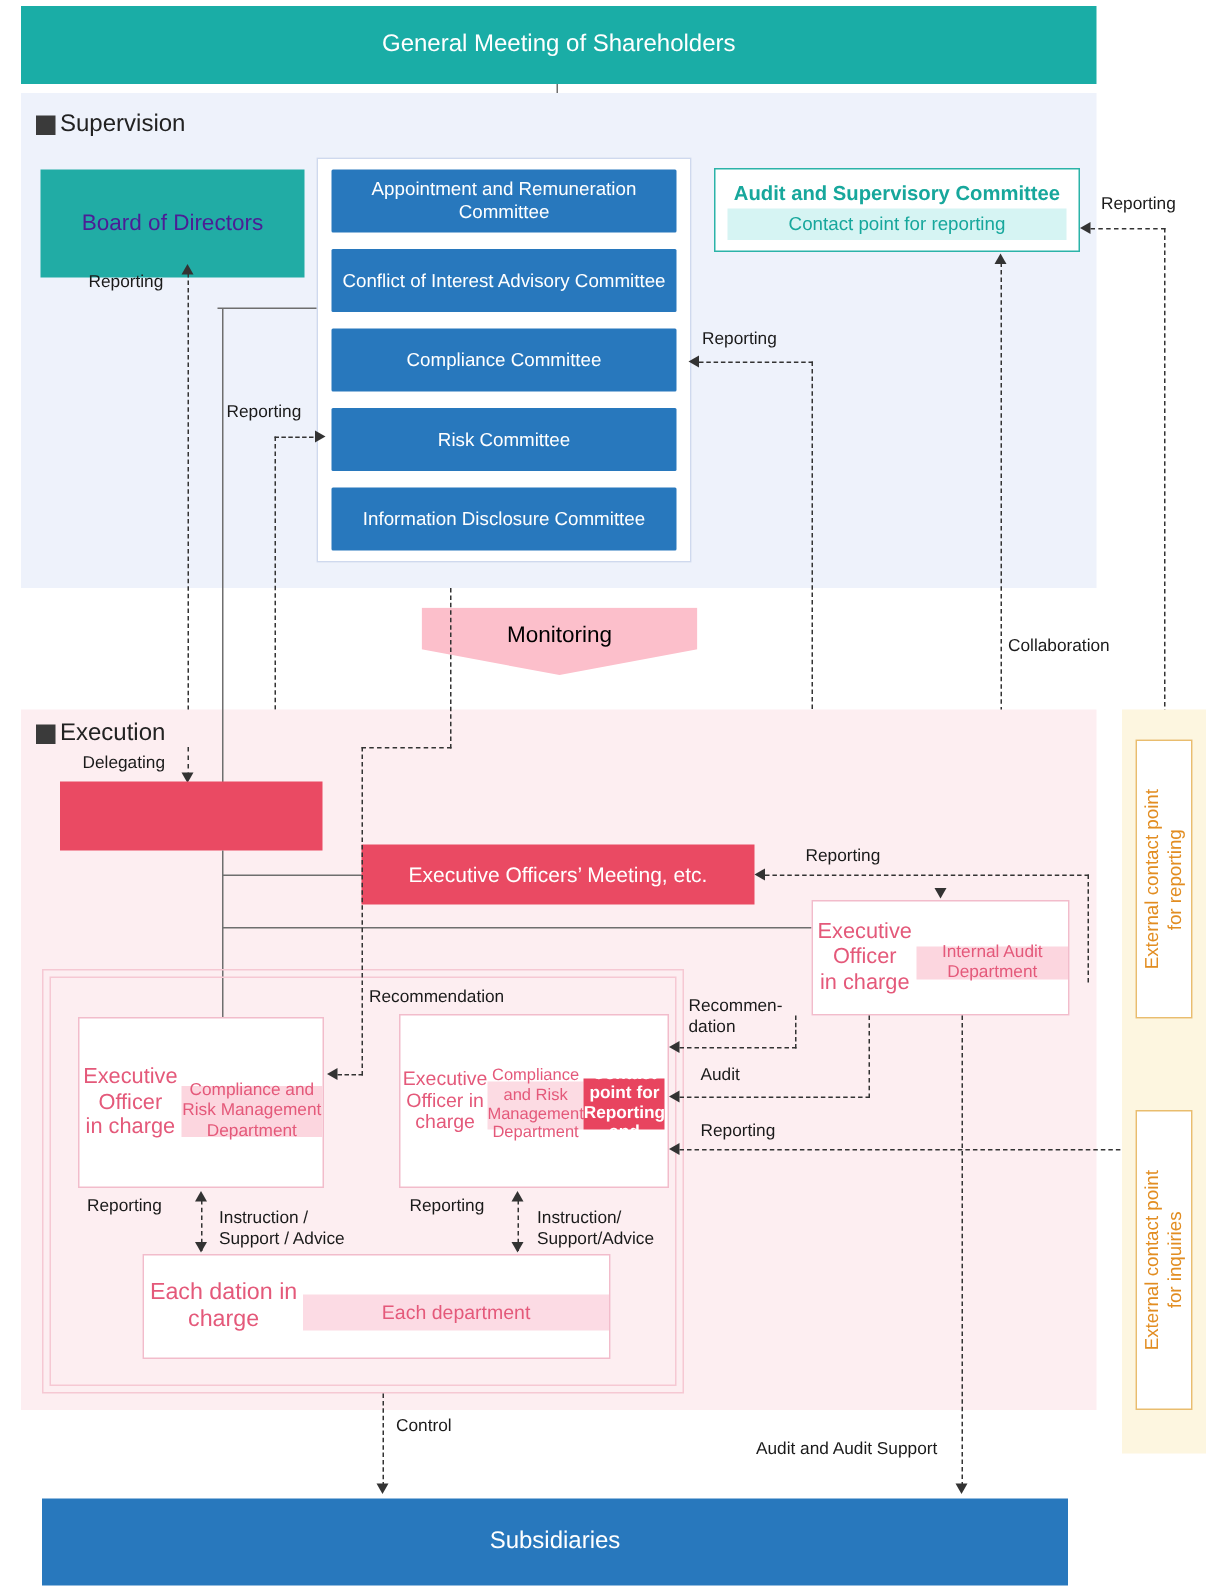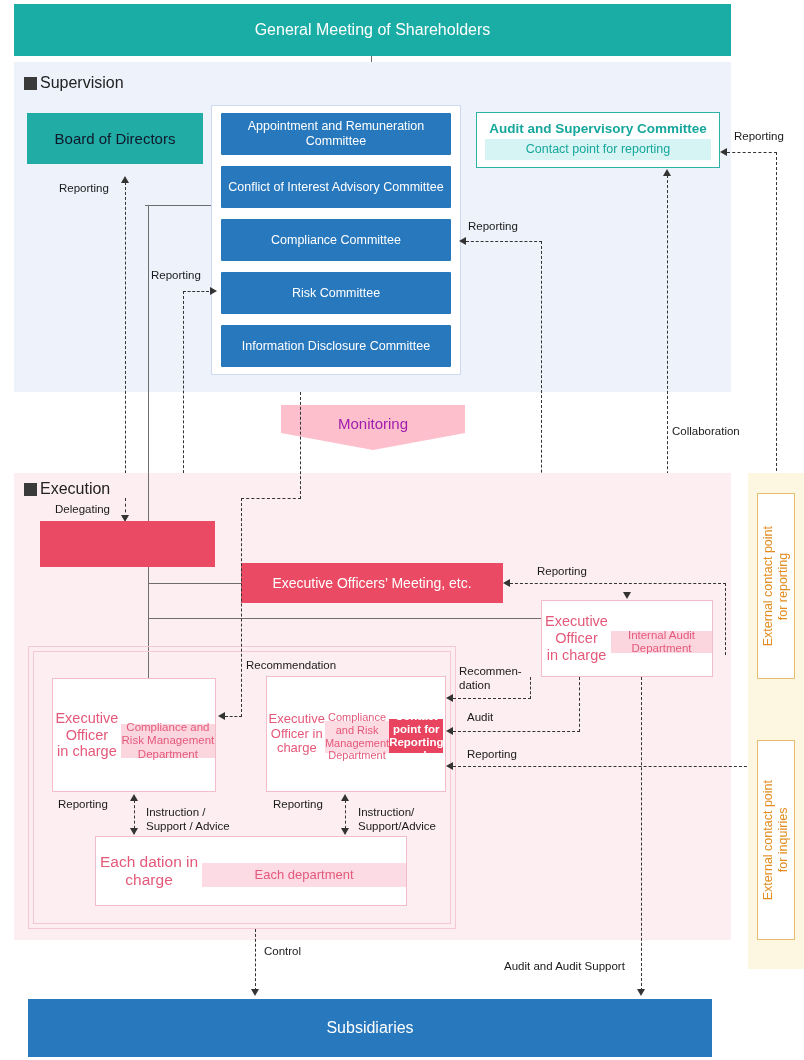--- a/index.html
+++ b/index.html
@@ -13,34 +13,34 @@
   .panel-execution{left:14px;top:473px;width:717px;height:467px;background:#fdeef1;}
   .panel-ext{left:748px;top:473px;width:56px;height:496px;background:#fdf6e0;}
 
   .section-tag{display:flex;align-items:center;gap:3px;font-size:16px;color:#222;}
   .section-tag .sq{width:13px;height:13px;background:#3a3a3a;display:inline-block;}
 
   
   .box{display:flex;align-items:center;justify-content:center;text-align:center;line-height:1.18;}
 
   .bx-shareholders{left:14px;top:4px;width:717px;height:52px;background:#1aada6;color:#fff;font-size:16px;}
-  .bx-board{left:27px;top:113px;width:176px;height:51px;background:#21aca5;color:#0f172a;font-size:15px;}
+  .bx-board{left:27px;top:113px;width:176px;height:72px;background:#21aca5;color:#4c1d95;font-size:15px;}
 
   .committee-wrap{left:211px;top:105px;width:250px;height:270px;background:#ffffff;border:1px solid #cfd9ee;
                   display:flex;flex-direction:column;justify-content:space-between;padding:7px 9px;}
   .bx-comm{background:#2878bd;color:#fff;font-size:12.5px;height:42px;border-radius:1px;}
 
   .bx-audsup{left:476px;top:112px;width:244px;height:56px;background:#ffffff;border:1.4px solid #2bb3a8;
              display:flex;flex-direction:column;align-items:center;justify-content:center;padding:6px 6px;}
   .audsup-t{font-size:13.5px;color:#17a79c;font-weight:bold;}
   .audsup-s{margin-top:3px;width:226px;height:21px;background:#d6f4f3;color:#17a79c;font-size:12.5px;
             display:flex;align-items:center;justify-content:center;}
 
   
-  .bx-monitor{left:281px;top:405px;width:184px;height:45px;background:#fcbfcb;color:#a21caf;font-size:15px;
+  .bx-monitor{left:281px;top:405px;width:184px;height:45px;background:#fcbfcb;color:#000000;font-size:15px;
               clip-path:polygon(0 0,100% 0,100% 62%,50% 100%,0 62%);
               display:flex;align-items:flex-start;justify-content:center;padding-top:10px;}
 
   .bx-president{left:40px;top:521px;width:175px;height:46px;background:#ea4a63;color:#fff;font-size:13.5px;}
   .bx-eom{left:241px;top:563px;width:262px;height:40px;background:#ea4a63;color:#fff;font-size:14px;}
 
   
   .exec-inner{left:28px;top:646px;width:428px;height:283px;background:transparent;border:1px solid #f6c8d3;}
   .exec-inner2{left:33px;top:651px;width:418px;height:273px;background:transparent;border:1px solid #f6c8d3;}
 

